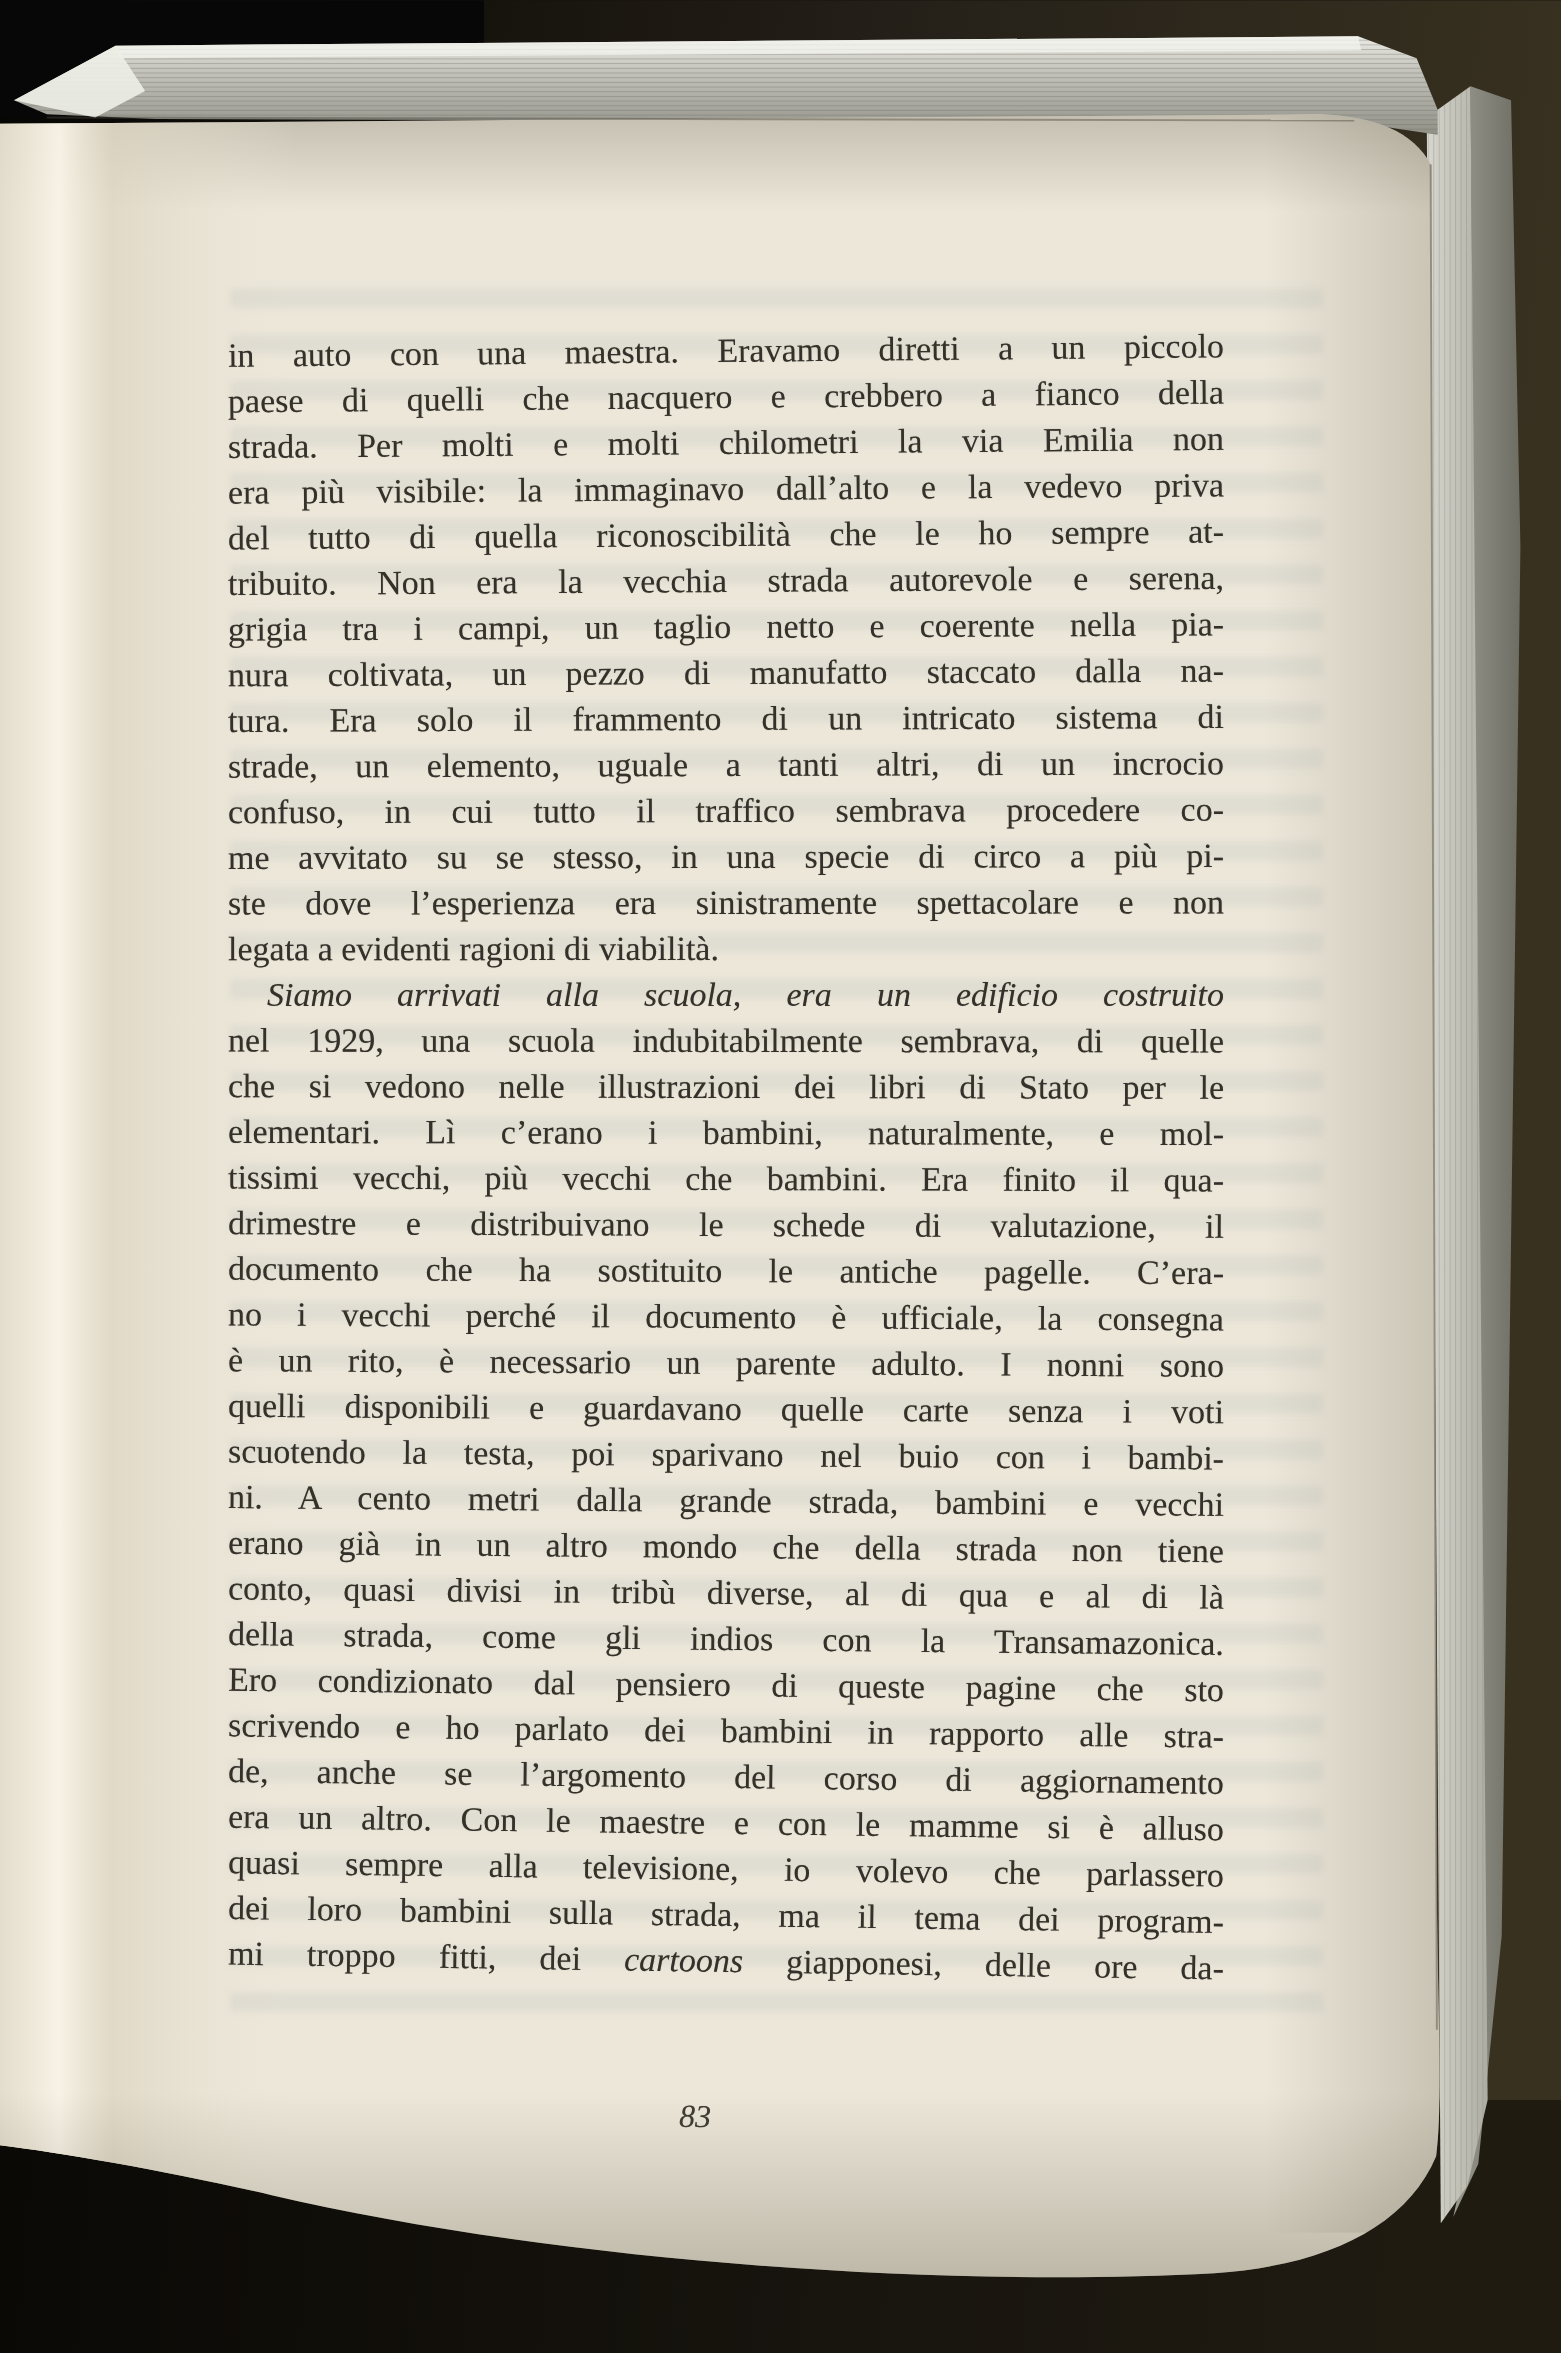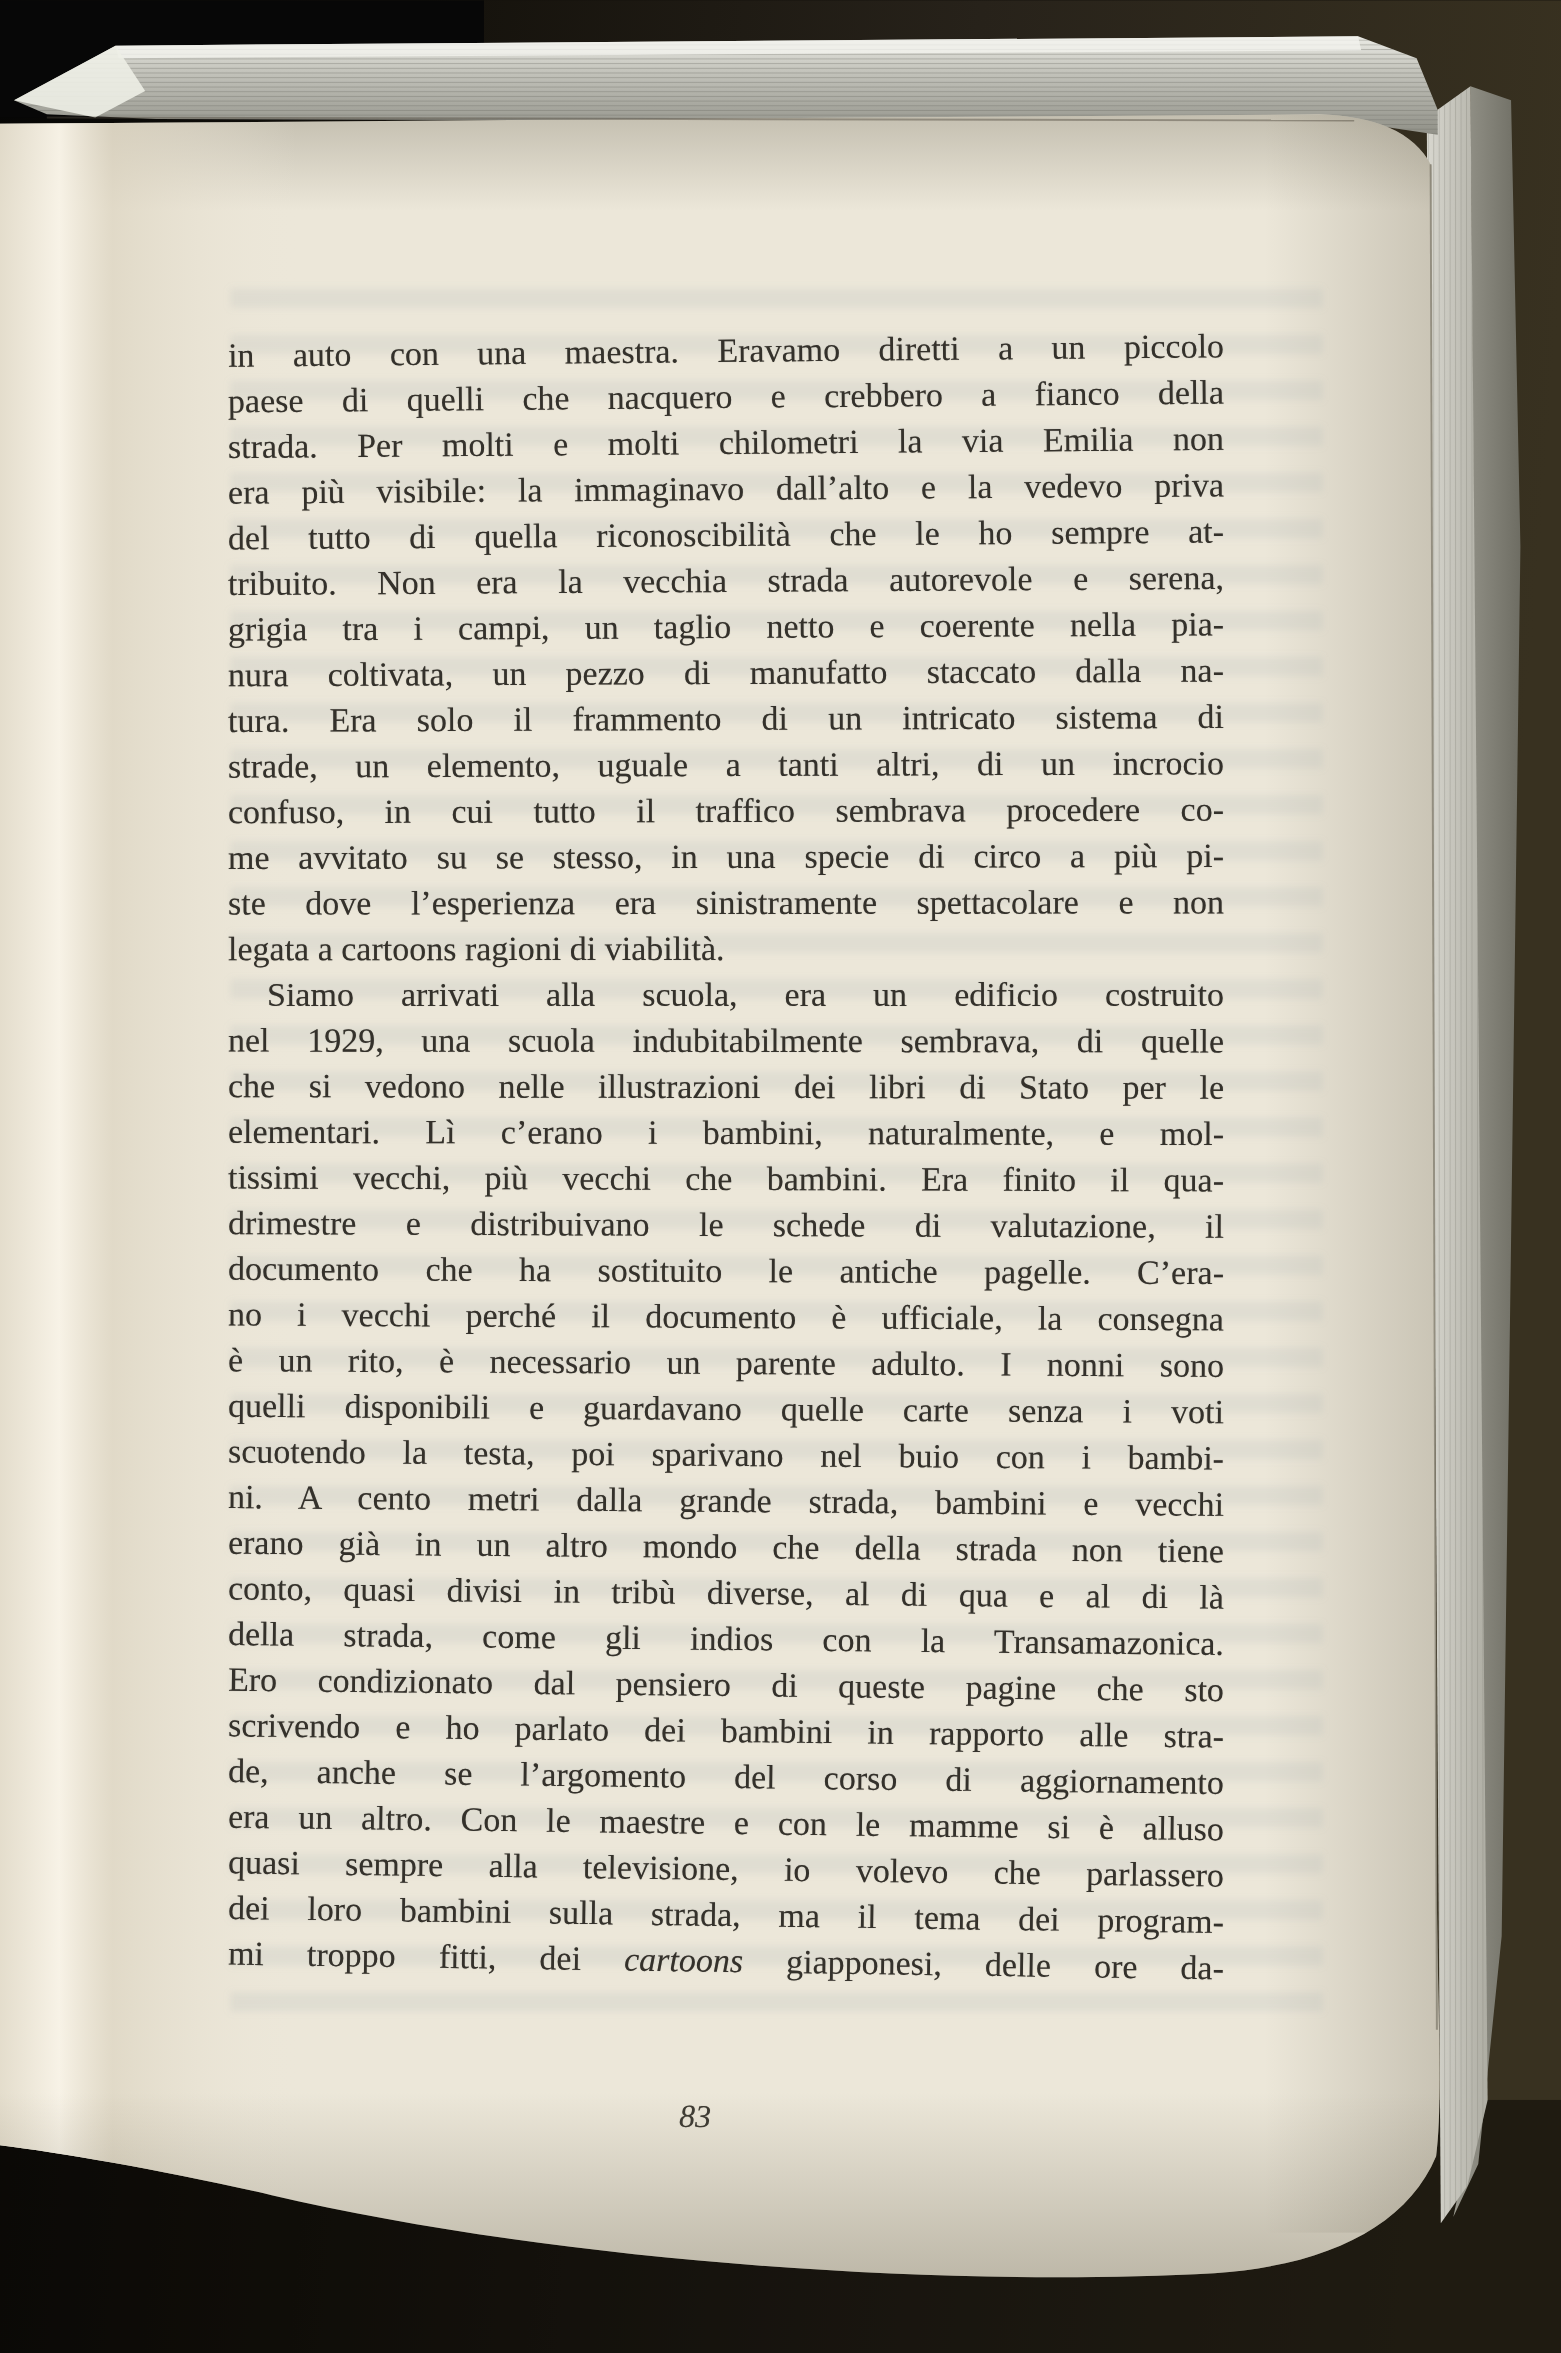--- a/index.html
+++ b/index.html
@@ -133,22 +133,22 @@
     <p class="line" style="transform: rotate(-0.43deg);">era più visibile: la immaginavo dall’alto e la vedevo priva</p>
     <p class="line" style="transform: rotate(-0.39deg);">del tutto di quella riconoscibilità che le ho sempre at-</p>
     <p class="line" style="transform: rotate(-0.35deg);">tribuito. Non era la vecchia strada autorevole e serena,</p>
     <p class="line" style="transform: rotate(-0.31deg);">grigia tra i campi, un taglio netto e coerente nella pia-</p>
     <p class="line" style="transform: rotate(-0.27deg);">nura coltivata, un pezzo di manufatto staccato dalla na-</p>
     <p class="line" style="transform: rotate(-0.23deg);">tura. Era solo il frammento di un intricato sistema di</p>
     <p class="line" style="transform: rotate(-0.19deg);">strade, un elemento, uguale a tanti altri, di un incrocio</p>
     <p class="line" style="transform: rotate(-0.15deg);">confuso, in cui tutto il traffico sembrava procedere co-</p>
     <p class="line" style="transform: rotate(-0.11deg);">me avvitato su se stesso, in una specie di circo a più pi-</p>
     <p class="line" style="transform: rotate(-0.07deg);">ste dove l’esperienza era sinistramente spettacolare e non</p>
-    <p class="line flush" style="transform: rotate(-0.03deg);">legata a cartoons ragioni di viabilità.</p>
-    <p class="line indent" style="transform: rotate(0.01deg);">Siamo arrivati alla scuola, era un edificio costruito</p>
+    <p class="line flush" style="transform: rotate(-0.03deg);">legata a evidenti ragioni di viabilità.</p>
+    <p class="line indent" style="transform: rotate(0.01deg); font-style: italic;">Siamo arrivati alla scuola, era un edificio costruito</p>
     <p class="line" style="transform: rotate(0.05deg);">nel 1929, una scuola indubitabilmente sembrava, di quelle</p>
     <p class="line" style="transform: rotate(0.09deg);">che si vedono nelle illustrazioni dei libri di Stato per le</p>
     <p class="line" style="transform: rotate(0.13deg);">elementari. Lì c’erano i bambini, naturalmente, e mol-</p>
     <p class="line" style="transform: rotate(0.17deg);">tissimi vecchi, più vecchi che bambini. Era finito il qua-</p>
     <p class="line" style="transform: rotate(0.21deg);">drimestre e distribuivano le schede di valutazione, il</p>
     <p class="line" style="transform: rotate(0.25deg);">documento che ha sostituito le antiche pagelle. C’era-</p>
     <p class="line" style="transform: rotate(0.29deg);">no i vecchi perché il documento è ufficiale, la consegna</p>
     <p class="line" style="transform: rotate(0.33deg);">è un rito, è necessario un parente adulto. I nonni sono</p>
     <p class="line" style="transform: rotate(0.37deg);">quelli disponibili e guardavano quelle carte senza i voti</p>
     <p class="line" style="transform: rotate(0.41deg);">scuotendo la testa, poi sparivano nel buio con i bambi-</p>

